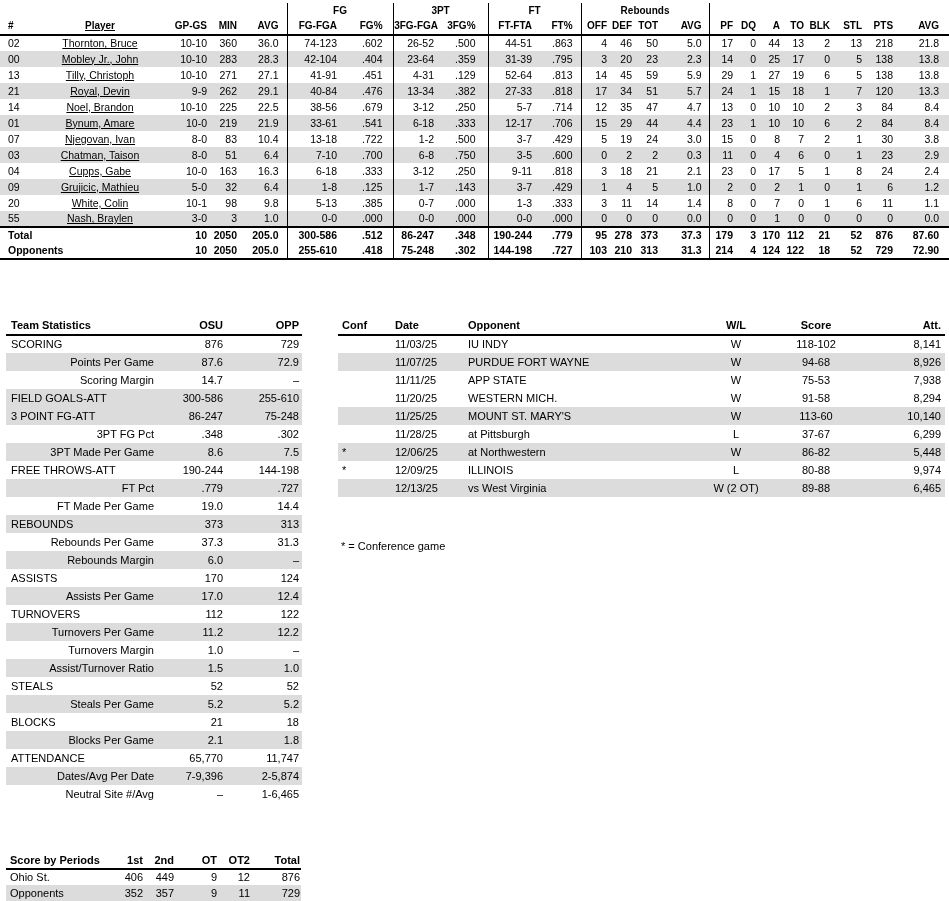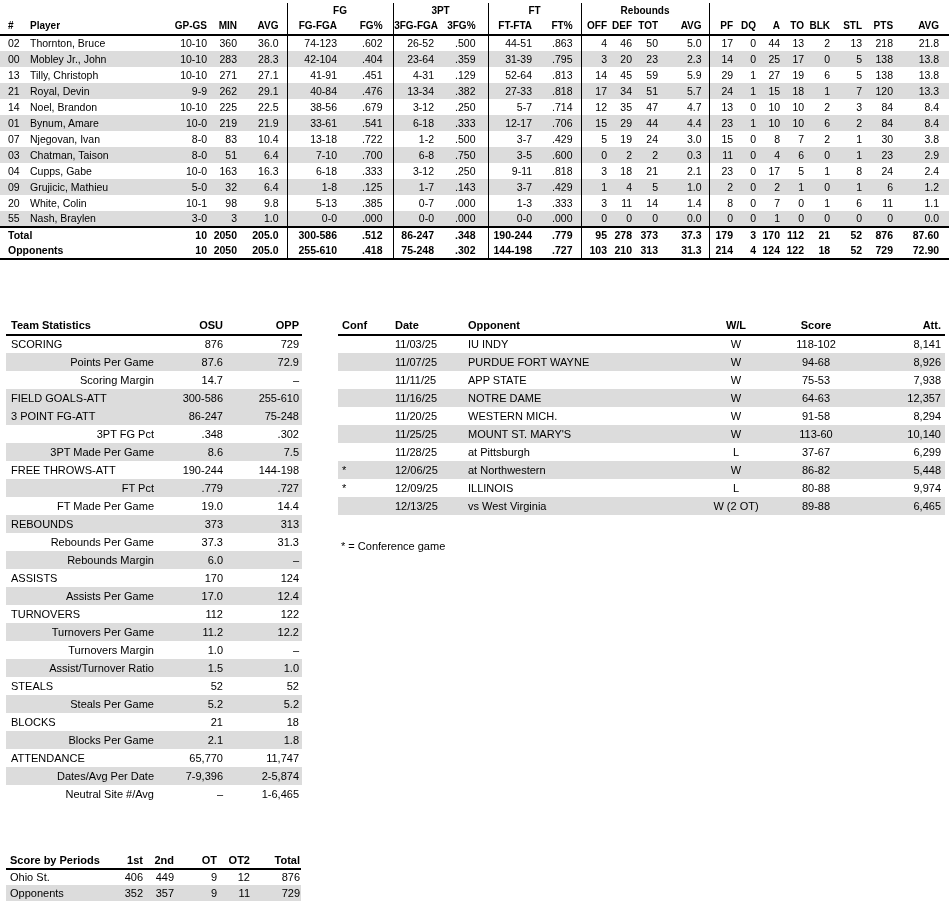--- a/index.html
+++ b/index.html
@@ -28,21 +28,21 @@
   
   #player-wrap { position: absolute; top: 3px; left: 0; }
   #player-table { width: 949px; font-size: 10.5px; }
   #player-table thead th { font-weight: bold; font-size: 10px; }
   #player-table tr.gh th { height: 15px; text-align: center; }
   #player-table tr.cols th { height: 17px; border-bottom: 2px solid #000; }
   #player-table tbody td { height: 16px; }
   #player-table tr.total td { border-top: 2px solid #000; font-weight: bold; }
   #player-table tr.oppr  td { border-bottom: 2px solid #000; font-weight: bold; }
   #player-table .c0 { text-align: left; padding-left: 8px; }
-  #player-table .c1 { text-align: left; padding-left: 2px; }
+  #player-table .c1 { text-align: center; padding-left: 2px; text-decoration: underline; }
   #player-table .c2  { padding-right: 2px; }
   #player-table .c3  { padding-right: 3px; }
   #player-table .c4  { padding-right: 8px; }
   #player-table .c5  { padding-right: 3px; }
   #player-table .c6  { padding-right: 10px; }
   #player-table .c7  { padding-right: 6px; }
   #player-table th.c7 { padding-right: 2px; }
   #player-table .c8  { padding-right: 12px; }
   #player-table .c9  { padding-right: 3px; }
   #player-table .c10 { padding-right: 8px; }
@@ -691,28 +691,20 @@
           <td class="att">8,926</td>
         </tr>
         <tr>
           <td class="conf al"></td>
           <td class="date al">11/11/25</td>
           <td class="opp al">APP STATE</td>
           <td class="wl ctr">W</td>
           <td class="score ctr">75-53</td>
           <td class="att">7,938</td>
         </tr>
-        <tr class="stripe">
-          <td class="conf al"></td>
-          <td class="date al">11/16/25</td>
-          <td class="opp al">NOTRE DAME</td>
-          <td class="wl ctr">W</td>
-          <td class="score ctr">64-63</td>
-          <td class="att">12,357</td>
-        </tr>
         <tr>
           <td class="conf al"></td>
           <td class="date al">11/20/25</td>
           <td class="opp al">WESTERN MICH.</td>
           <td class="wl ctr">W</td>
           <td class="score ctr">91-58</td>
           <td class="att">8,294</td>
         </tr>
         <tr class="stripe">
           <td class="conf al"></td>

